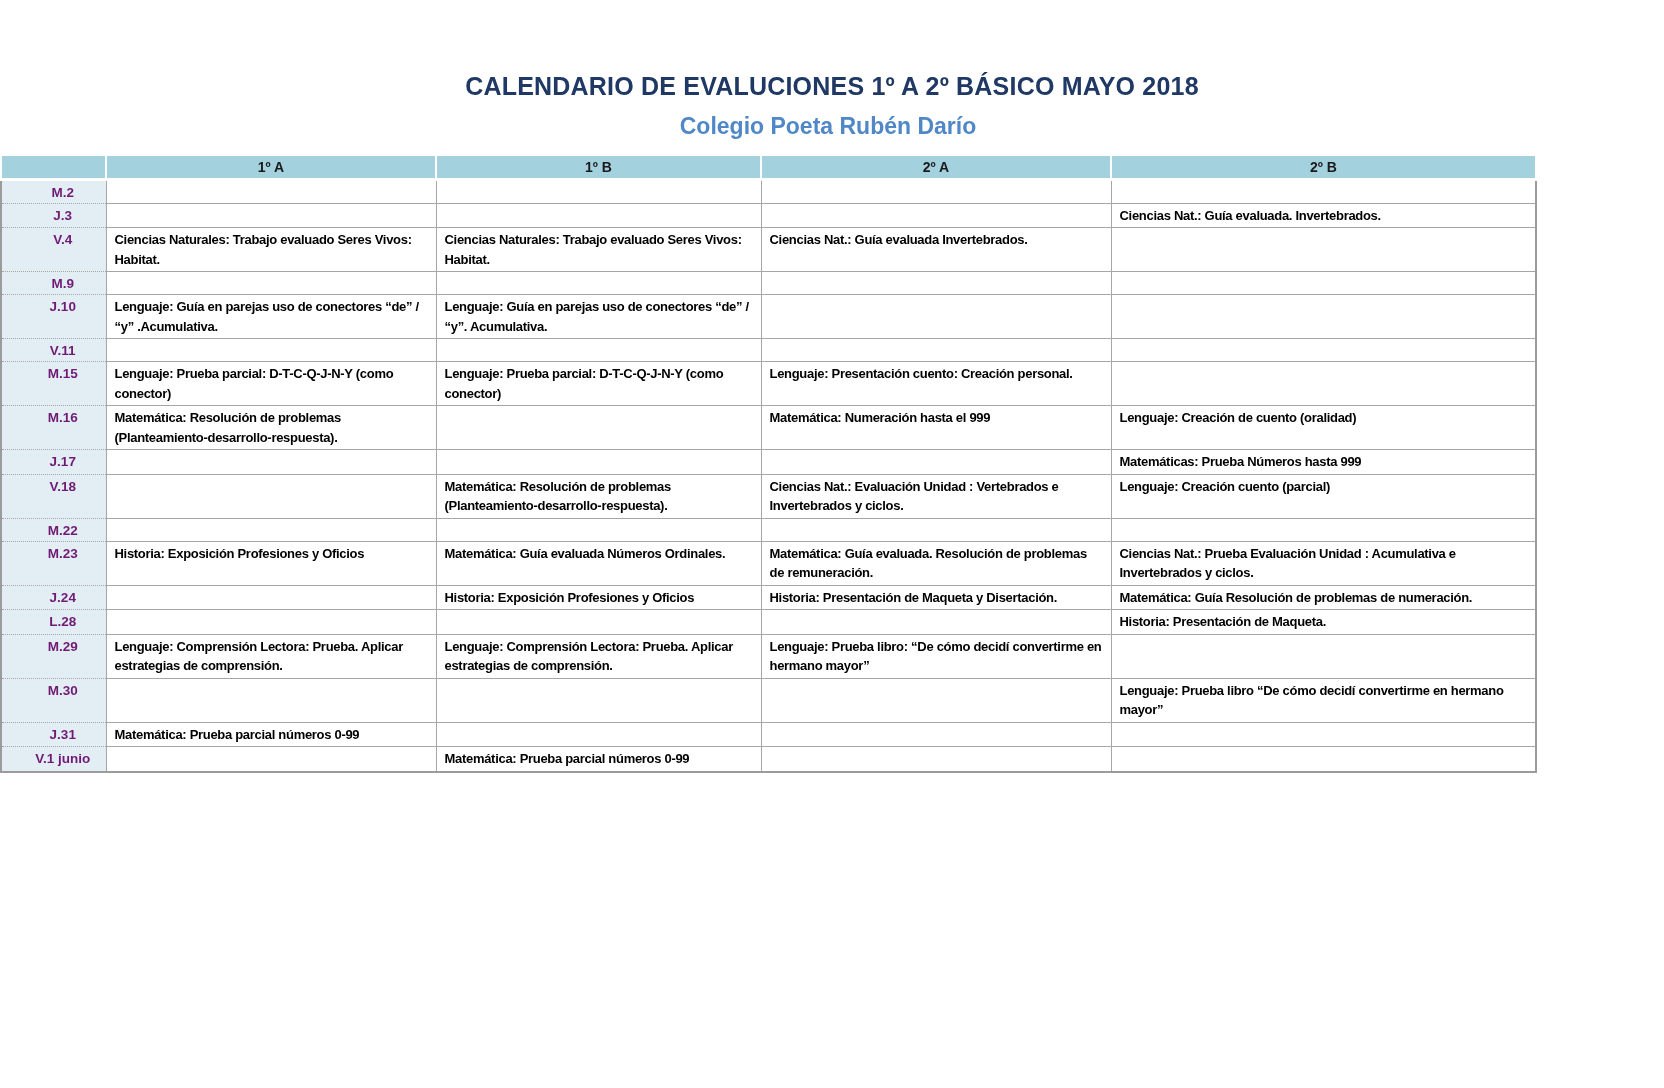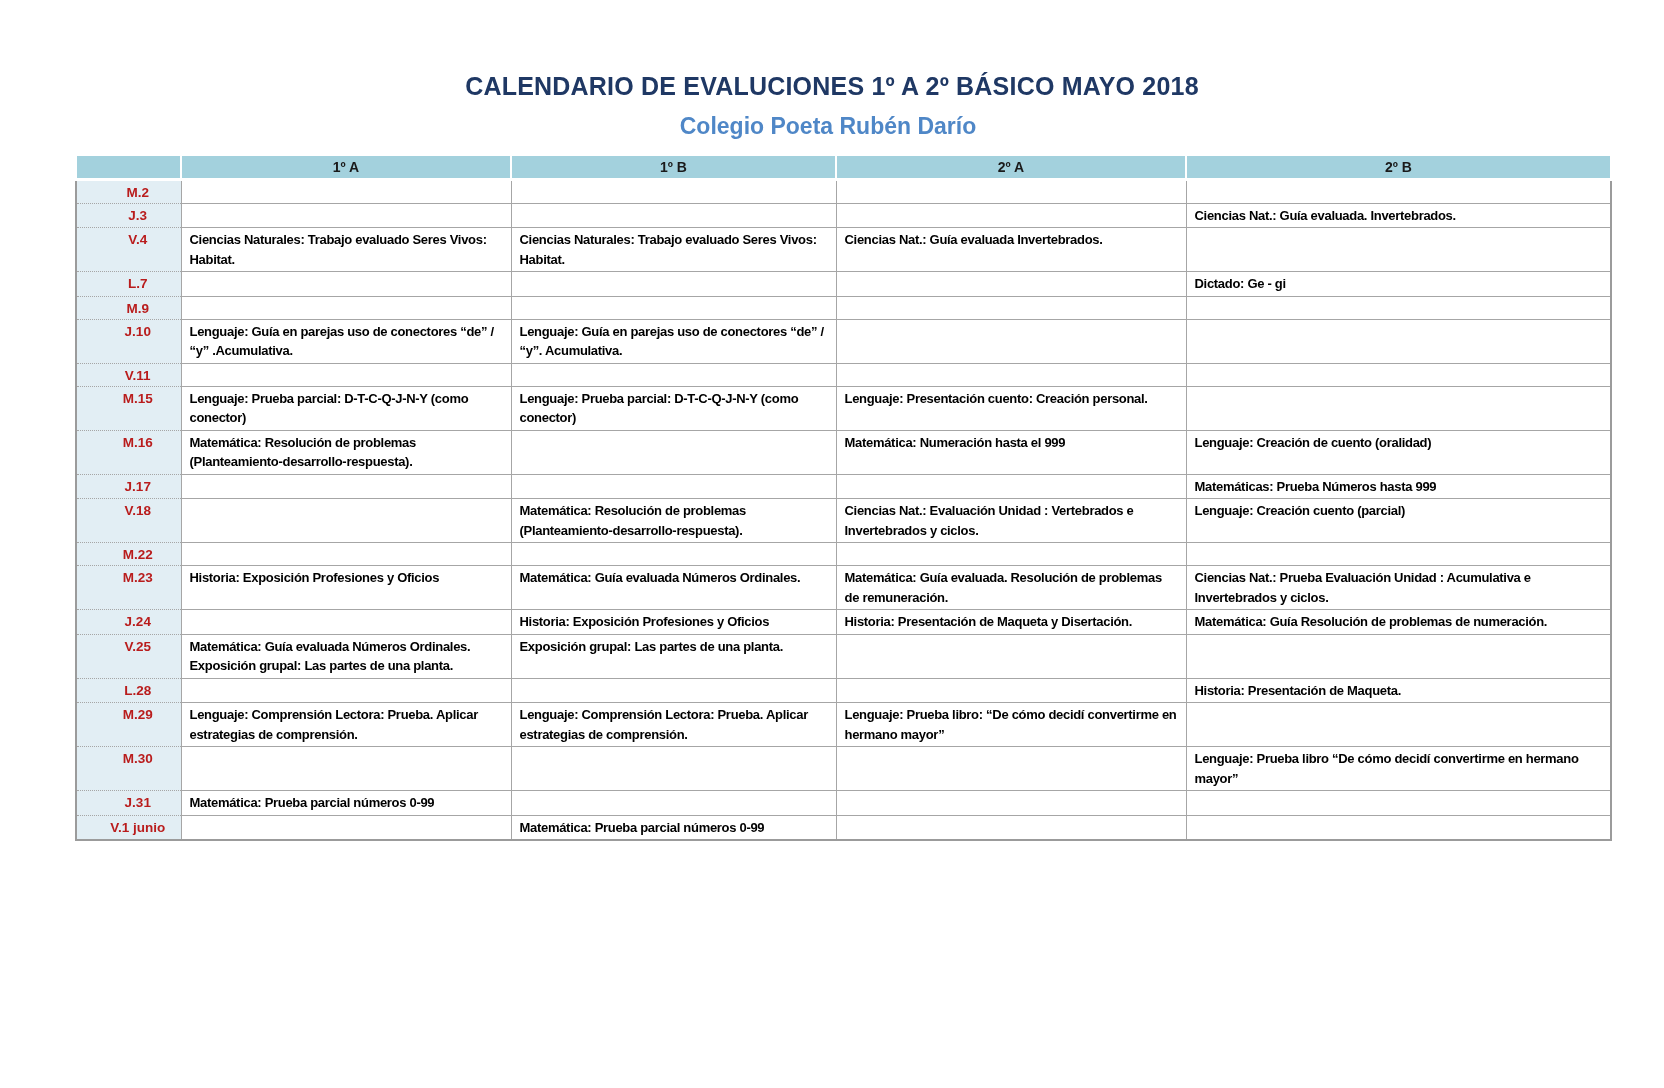--- a/index.html
+++ b/index.html
@@ -30,21 +30,20 @@
   .doc-subtitle{
     text-align:center;
     font-size:23px;font-weight:bold;
     color:var(--c-subtitle);
     margin:0 8px 14px 0;
   }
   table.cal-table{
     border-collapse:collapse;
     table-layout:fixed;
     width:1535px;
-    margin-left:75px;
     border:2px solid #9b9b9b;
   }
   .cal-table col.c-date{width:105px;}
   .cal-table col.c-1a{width:330px;}
   .cal-table col.c-1b{width:325px;}
   .cal-table col.c-2a{width:350px;}
   .cal-table col.c-2b{width:425px;}
   .cal-table thead th{
     background:var(--c-header);
     border:2px solid #ffffff;
@@ -57,21 +56,21 @@
   }
   .cal-table tbody th.date-cell{
     background:var(--c-date);
     border:1px solid var(--c-grid);
     border-top-style:dotted;
     border-bottom-style:dotted;
     font-size:13.5px;font-weight:bold;
     text-align:center;vertical-align:top;
     padding:2px 6px 1px 24px;
     line-height:19px;
-    color:#b91c1c;
+    color:#701a75;
   }
   .cal-table td.event-cell{
     border:1px solid var(--c-grid);
     background:#ffffff;
     height:23px;
     vertical-align:top;
     font-size:13px;font-weight:bold;
     letter-spacing:-0.3px;
     line-height:19.5px;
     padding:2px 8px 2px 8px;
@@ -122,27 +121,20 @@
     </tr>
 
     <tr>
       <th class="date-cell">V.4</th>
       <td class="event-cell">Ciencias Naturales: Trabajo evaluado Seres Vivos: Habitat.</td>
       <td class="event-cell">Ciencias Naturales: Trabajo evaluado Seres Vivos: Habitat.</td>
       <td class="event-cell">Ciencias Nat.: Guía evaluada Invertebrados.</td>
       <td class="event-cell"></td>
     </tr>
 
-    <tr>
-      <th class="date-cell">L.7</th>
-      <td class="event-cell"></td>
-      <td class="event-cell"></td>
-      <td class="event-cell"></td>
-      <td class="event-cell">Dictado: Ge -  gi</td>
-    </tr>
 
 
     <tr>
       <th class="date-cell">M.9</th>
       <td class="event-cell"></td>
       <td class="event-cell"></td>
       <td class="event-cell"></td>
       <td class="event-cell"></td>
     </tr>
 
@@ -212,28 +204,20 @@
     </tr>
 
     <tr>
       <th class="date-cell">J.24</th>
       <td class="event-cell"></td>
       <td class="event-cell">Historia: Exposición Profesiones y Oficios</td>
       <td class="event-cell">Historia: Presentación de Maqueta y Disertación.</td>
       <td class="event-cell">Matemática: Guía Resolución de problemas de numeración.</td>
     </tr>
 
-    <tr>
-      <th class="date-cell">V.25</th>
-      <td class="event-cell">Matemática: Guía evaluada Números Ordinales.
-Exposición grupal: Las partes de una planta.</td>
-      <td class="event-cell">Exposición grupal: Las partes de una planta.</td>
-      <td class="event-cell"></td>
-      <td class="event-cell"></td>
-    </tr>
 
     <tr>
       <th class="date-cell">L.28</th>
       <td class="event-cell"></td>
       <td class="event-cell"></td>
       <td class="event-cell"></td>
       <td class="event-cell">Historia: Presentación de Maqueta.</td>
     </tr>
 
     <tr>

